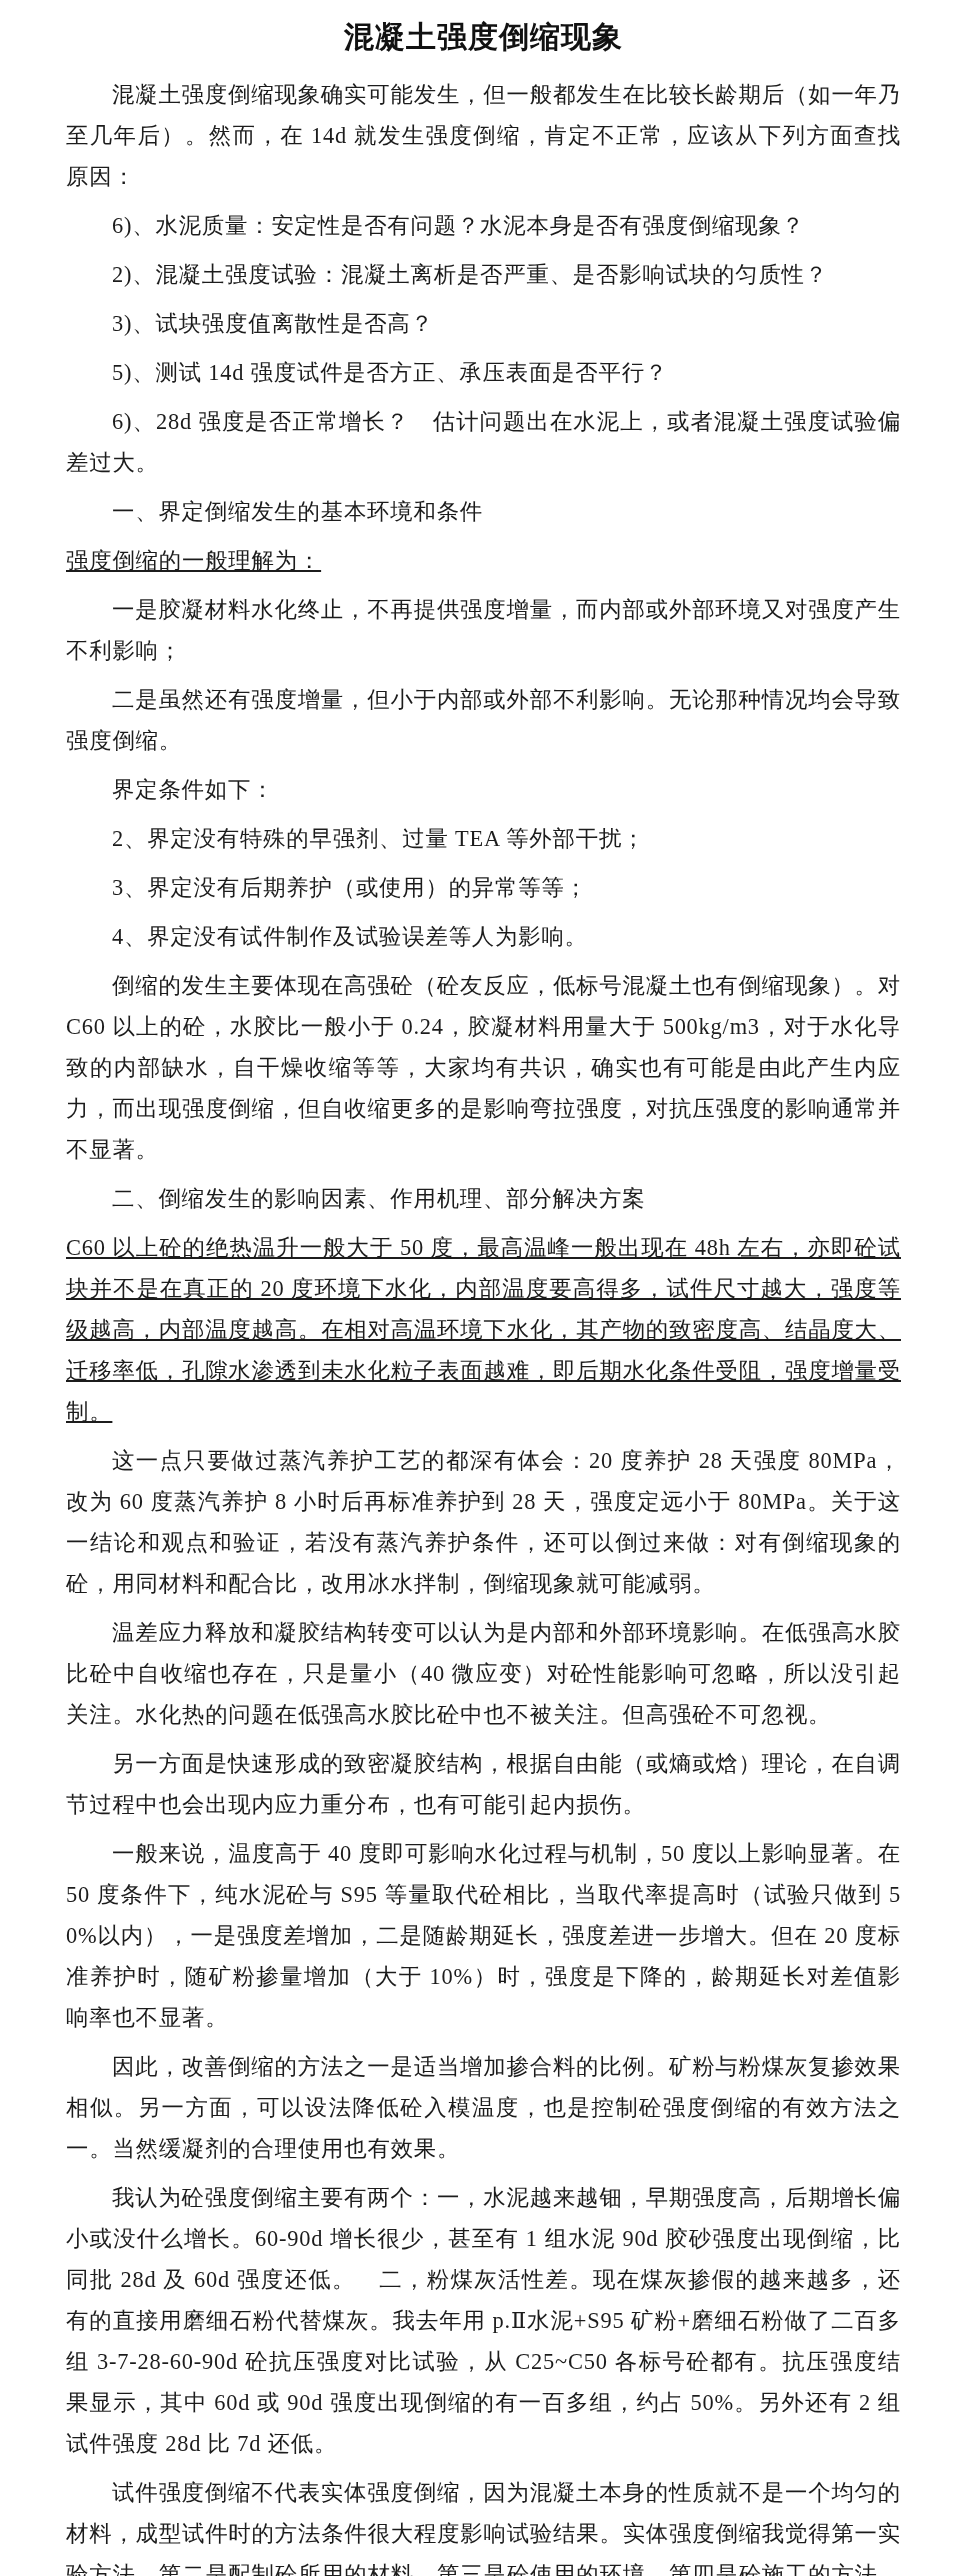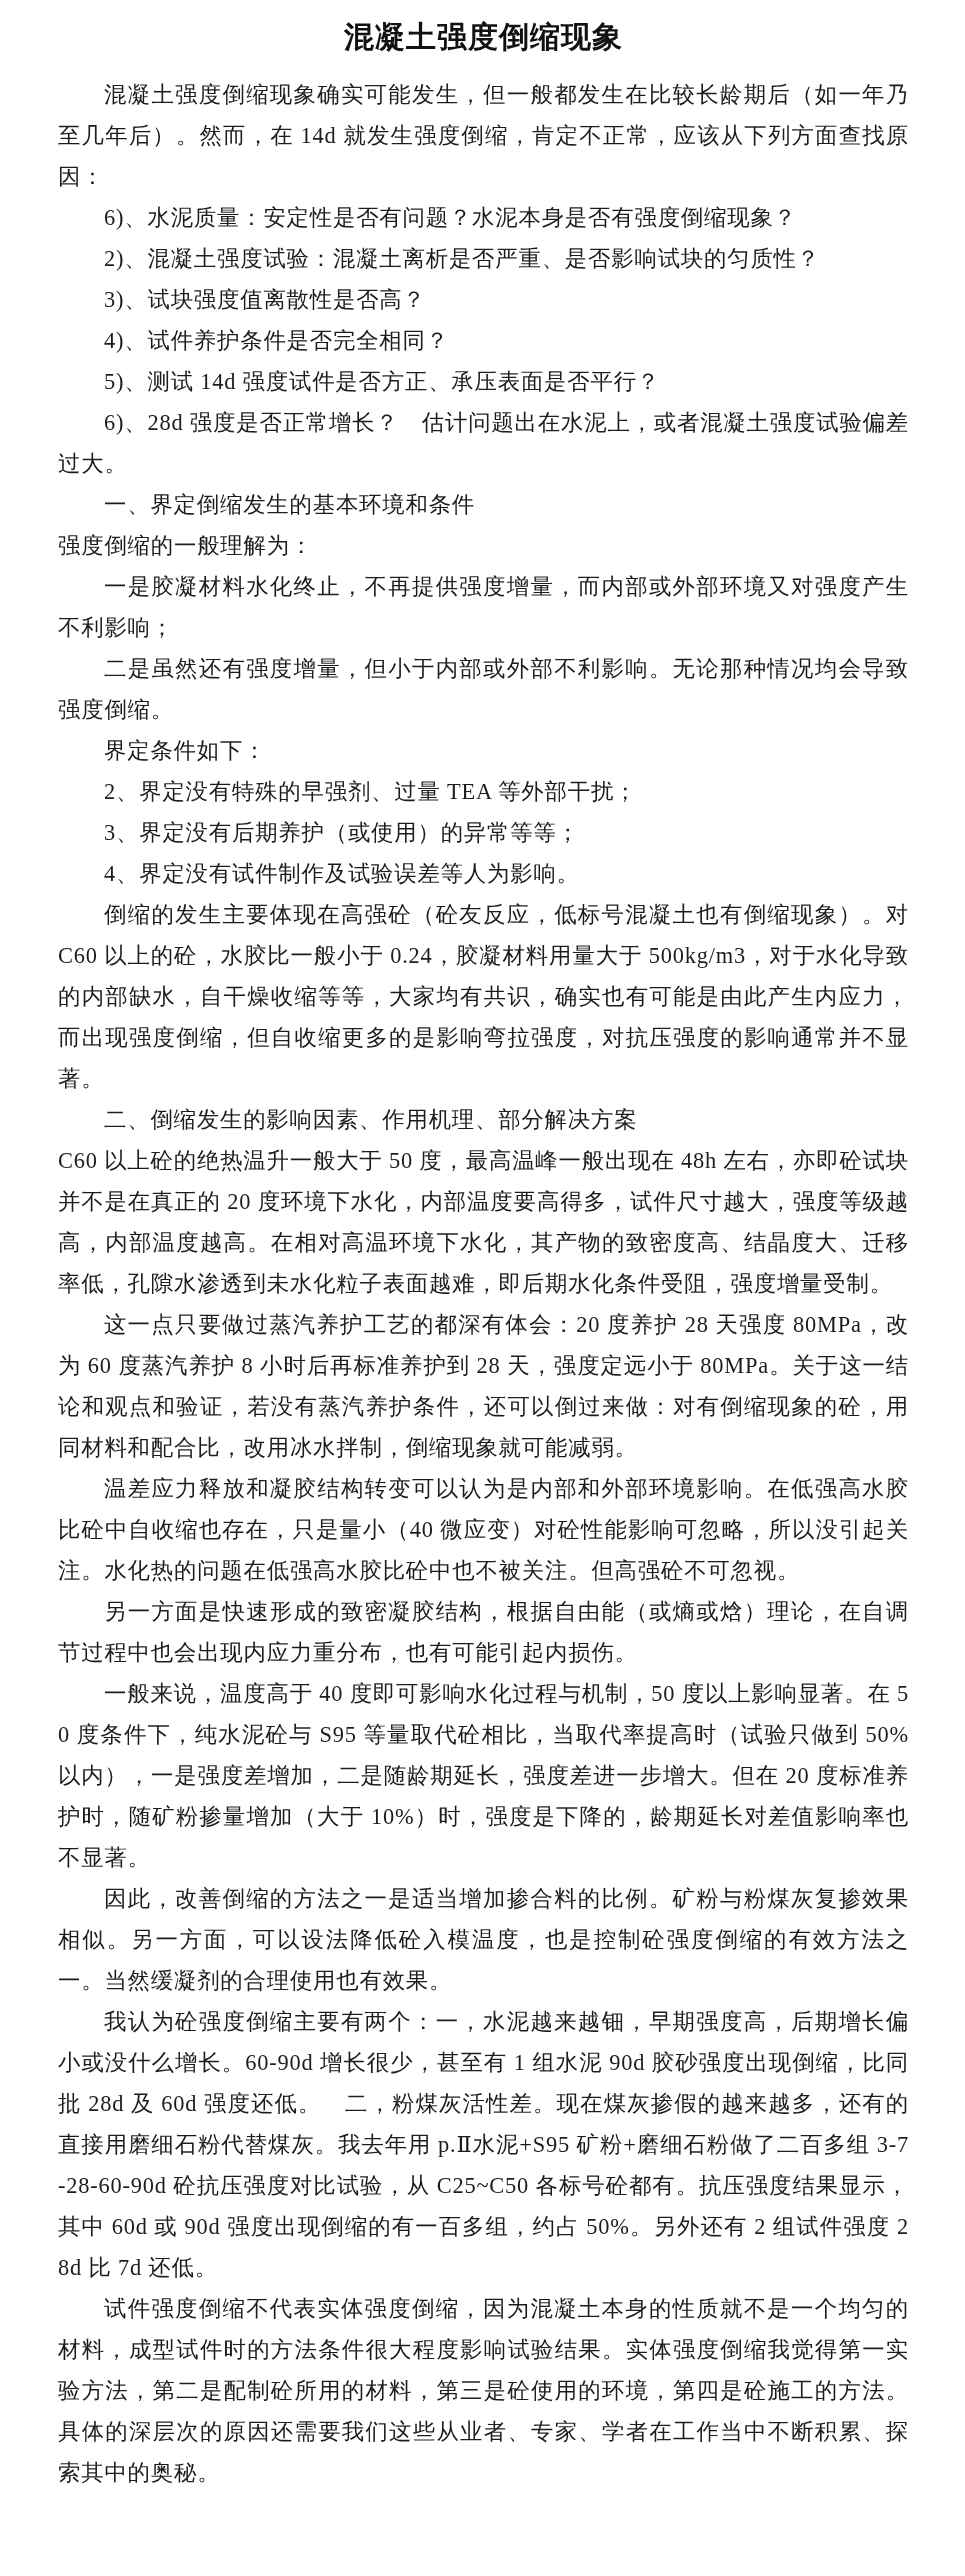--- a/index.html
+++ b/index.html
@@ -23,44 +23,44 @@
   .doc-title {
     margin: 1.9px 0 15.6px 0;
     text-align: center;
     font-size: 30px;
     line-height: 45px;
     font-weight: bold;
     color: #111111;
     letter-spacing: 1px;
   }
   .doc-body p.para {
-    margin: 0;
+    margin: 8px;
     font-size: 22.4px;
     line-height: 41px;
     letter-spacing: 0.8px;
     text-align: justify;
     color: #1c1c1c;
     text-indent: 46px;
     word-break: break-all;
   }
   .doc-body p.para.flush {
     text-indent: 0;
+    text-decoration: underline;
   }
 </style>
 </head>
 <body>
 
 <div class="page">
   <h1 class="doc-title">混凝土强度倒缩现象</h1>
   <div class="doc-body" id="doc-body">
       <p class="para">混凝土强度倒缩现象确实可能发生，但一般都发生在比较长龄期后（如一年乃至几年后）。然而，在 14d 就发生强度倒缩，肯定不正常，应该从下列方面查找原因：</p>
       <p class="para">6)、水泥质量：安定性是否有问题？水泥本身是否有强度倒缩现象？</p>
       <p class="para">2)、混凝土强度试验：混凝土离析是否严重、是否影响试块的匀质性？</p>
       <p class="para">3)、试块强度值离散性是否高？</p>
-      <p class="para">4)、试件养护条件是否完全相同？</p>
       <p class="para">5)、测试 14d 强度试件是否方正、承压表面是否平行？</p>
       <p class="para">6)、28d 强度是否正常增长？　估计问题出在水泥上，或者混凝土强度试验偏差过大。</p>
       <p class="para">一、界定倒缩发生的基本环境和条件</p>
       <p class="para flush">强度倒缩的一般理解为：</p>
       <p class="para">一是胶凝材料水化终止，不再提供强度增量，而内部或外部环境又对强度产生不利影响；</p>
       <p class="para">二是虽然还有强度增量，但小于内部或外部不利影响。无论那种情况均会导致强度倒缩。</p>
       <p class="para">界定条件如下：</p>
       <p class="para">2、界定没有特殊的早强剂、过量 TEA 等外部干扰；</p>
       <p class="para">3、界定没有后期养护（或使用）的异常等等；</p>
       <p class="para">4、界定没有试件制作及试验误差等人为影响。</p>

